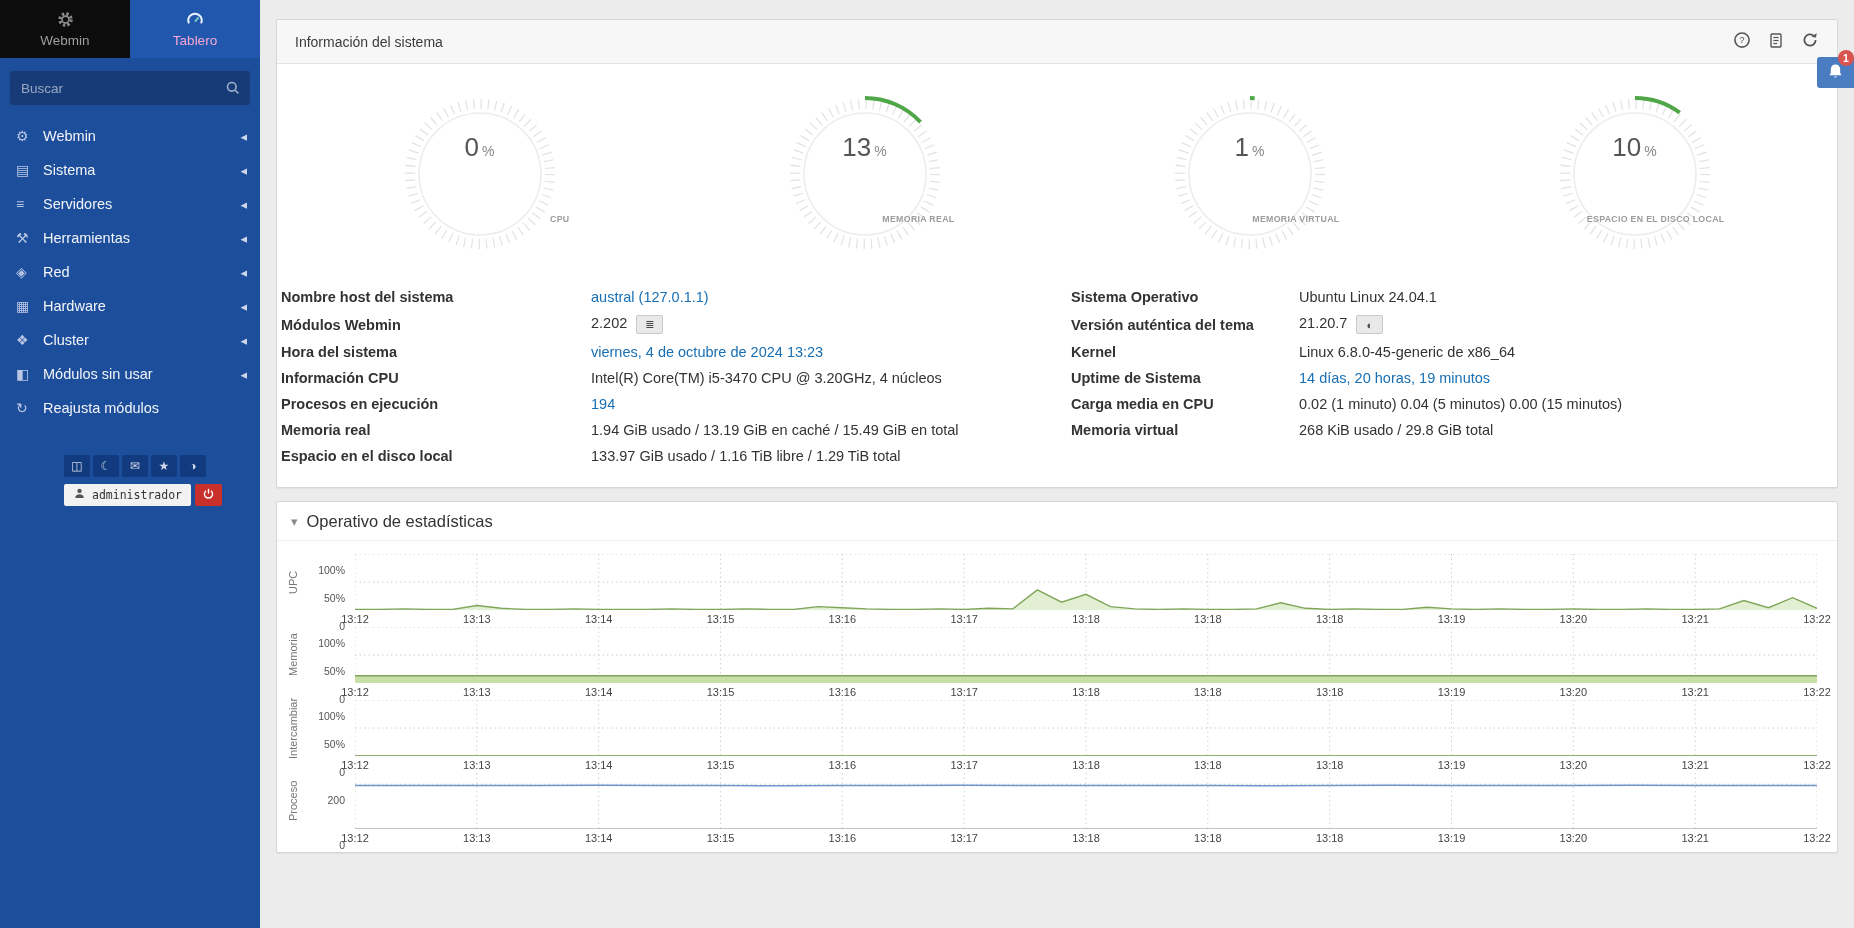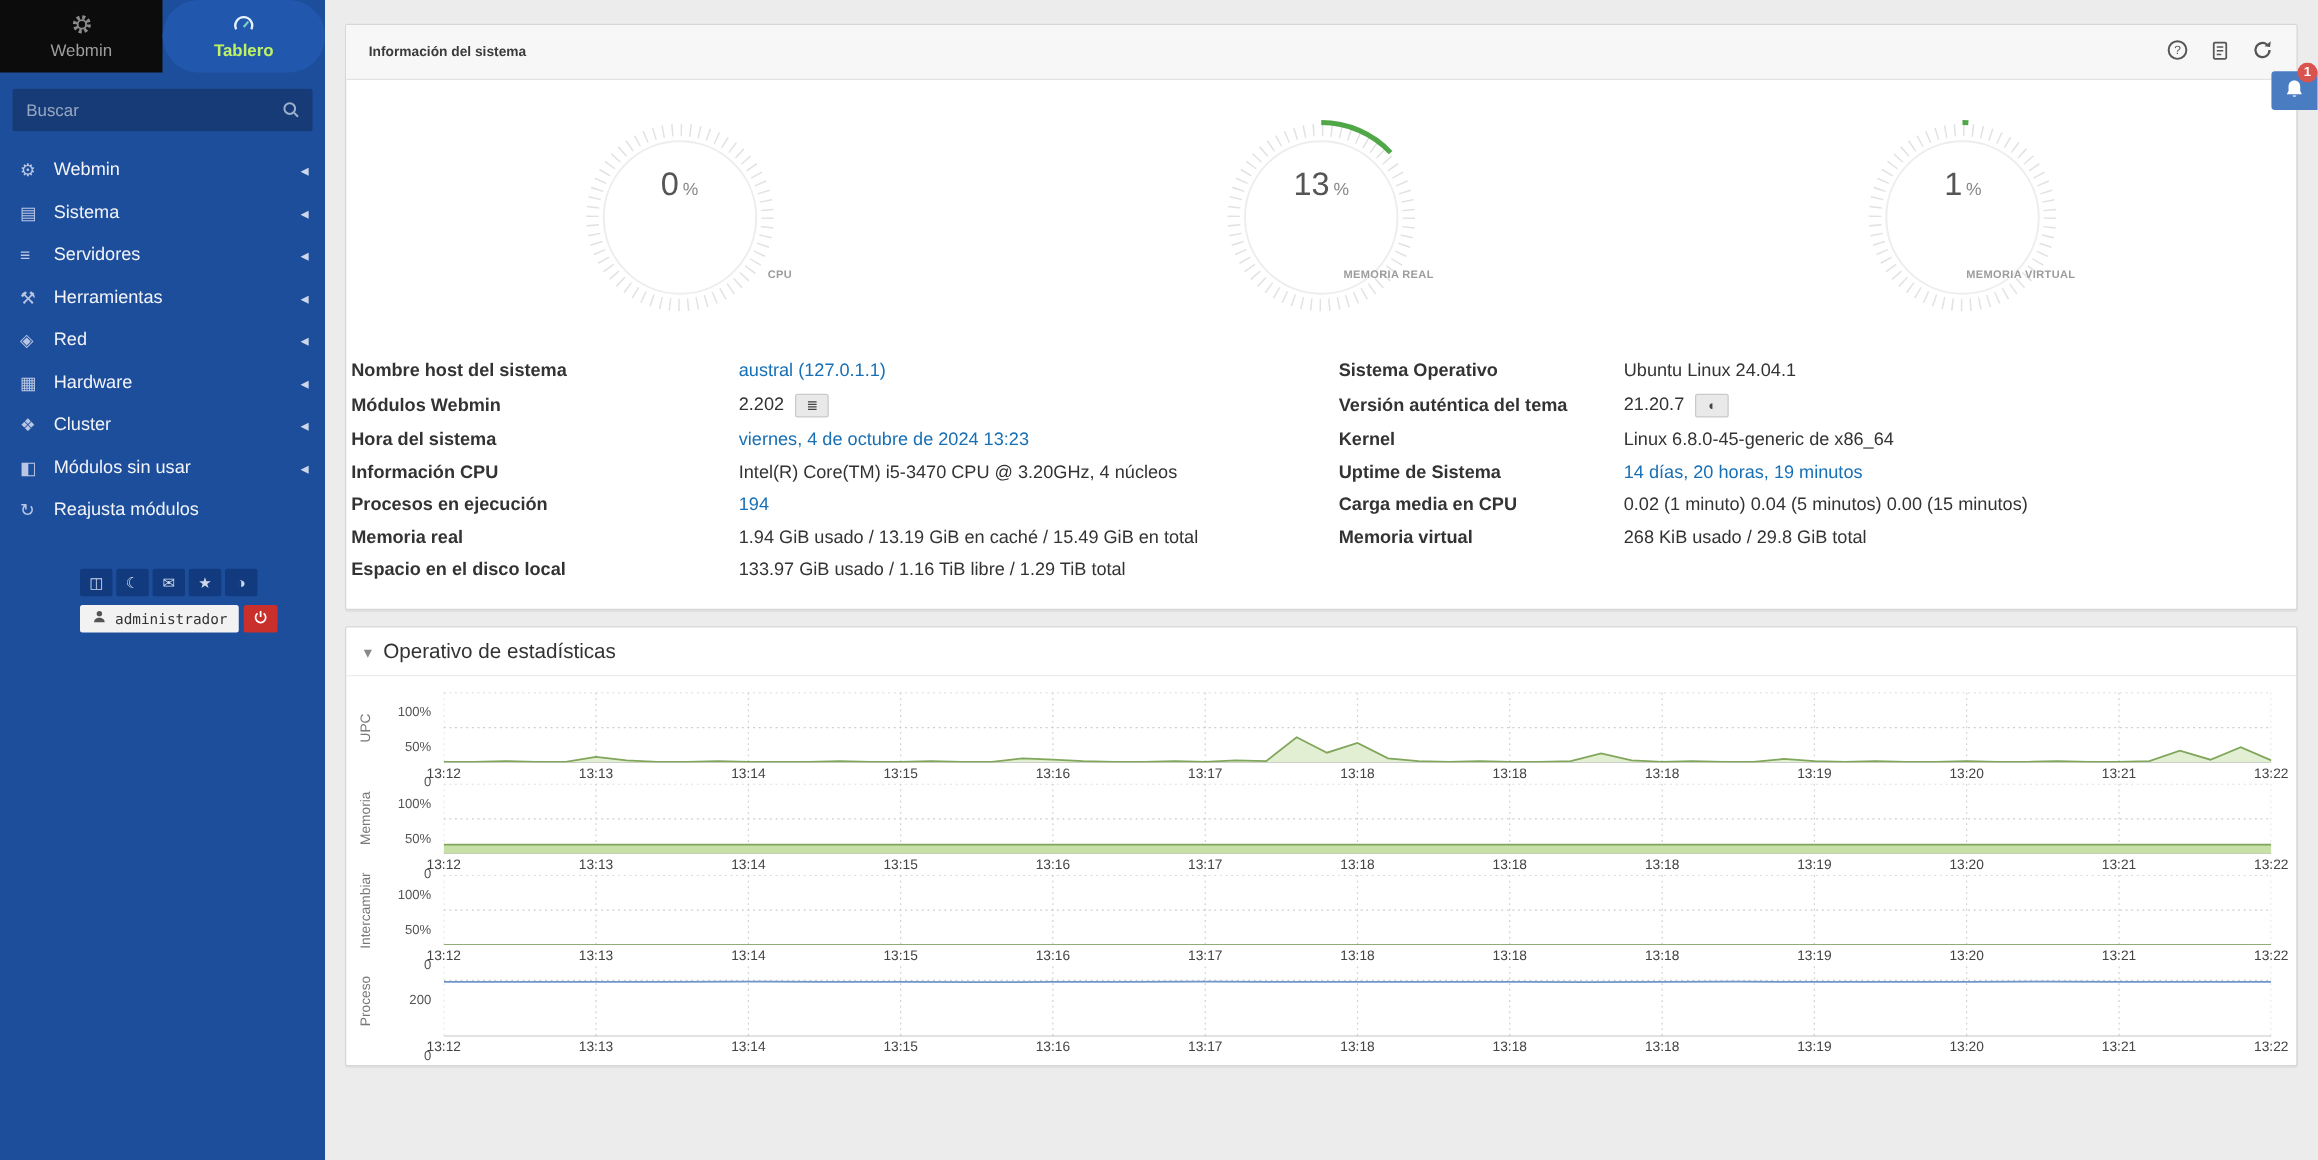--- a/index.html
+++ b/index.html
@@ -13,21 +13,21 @@
   .app { display:flex; height:100%; }
 
   
   .sidebar {
     width:260px; flex-shrink:0; background:#1d4e9c; color:#fff;
     display:flex; flex-direction:column;
   }
   .tabs { display:flex; height:58px; }
   .tab { flex:1; display:flex; flex-direction:column; align-items:center; justify-content:center; gap:4px; cursor:pointer; font-size:13.5px; }
   .tab-webmin { background:#0c0c0c; color:#9e9e9e; }
-  .tab-tablero { background:#2158ae; color:#bef264; font-weight:700;border-radius:29px; }
+  .tab-tablero { background:#2158ae; color:#f9a8d4; font-weight:400; }
   .tab .tab-ic { height:18px; display:flex; align-items:center; }
 
   .search { margin:13px 10px 6px 10px; position:relative; }
   .search input {
     width:100%; height:34px; border:none; border-radius:2px;
     background:rgba(0,0,0,0.24); color:#fff; font-size:13.5px;
     padding:0 34px 0 11px; outline:none;
     font-family:"Liberation Sans", sans-serif;
   }
   .search input::placeholder { color:rgba(255,255,255,0.55); }
@@ -65,21 +65,21 @@
     position:absolute; top:-7px; right:0px; min-width:16px; height:16px; border-radius:8px;
     background:#d9534f; color:#fff; font-size:10.5px; font-weight:700; line-height:16px; padding:0 4px;
   }
 
   .panel { background:#fff; border:1px solid #d7d7d7; border-radius:2px; box-shadow:0 1px 1px rgba(0,0,0,0.05); }
 
   .panel-head {
     display:flex; align-items:center; height:44px; padding:0 18px;
     background:#f7f7f7; border-bottom:1px solid #e3e3e3;
   }
-  .panel-head h1 { font-size:11px; font-weight:700; color:#3b3b3b; margin:0; flex:1; }
+  .panel-head h1 { font-size:14px; font-weight:400; color:#3b3b3b; margin:0; flex:1; }
   .head-icons { display:flex; gap:17px; align-items:center; }
   .icon-btn { background:none; border:none; padding:0; cursor:pointer; display:flex; align-items:center; }
 
   
   .gauges { display:flex; justify-content:space-around; padding:20px 10px 0 10px; }
   .gauge { width:180px; height:192px; position:relative; }
   .gauge-num { position:absolute; top:48px; left:0; width:100%; text-align:center; font-size:26px; color:#555; }
   .gauge-num .pct { font-size:14px; color:#888; margin-left:3px; }
   .gauge-label { position:absolute; top:130px; left:0; width:100%; text-align:right; font-size:8.8px; font-weight:700; letter-spacing:0.3px; color:#9c9c9c; white-space:nowrap; }
 
@@ -303,20 +303,29 @@
           <div class="gauge-label">MEMORIA REAL</div>
         </div>
         <div class="gauge">
           <svg width="180" height="180" viewBox="0 0 180 180">
             <circle cx="90" cy="90" r="70" fill="none" stroke="#e2e2e2" stroke-width="10" stroke-dasharray="1.2 6.13"></circle>
             <circle cx="90" cy="90" r="61" fill="none" stroke="#ededed" stroke-width="1.6"></circle>
             <circle class="gauge-arc" cx="90" cy="90" r="76" fill="none" stroke="#50a747" stroke-width="4" transform="rotate(-90 90 90)" stroke-dasharray="4.8 477.5"></circle>
           </svg>
           <div class="gauge-num"><span class="num">1</span><span class="pct">%</span></div>
           <div class="gauge-label">MEMORIA VIRTUAL</div>
+        </div>
+        <div class="gauge">
+          <svg width="180" height="180" viewBox="0 0 180 180">
+            <circle cx="90" cy="90" r="70" fill="none" stroke="#e2e2e2" stroke-width="10" stroke-dasharray="1.2 6.13"></circle>
+            <circle cx="90" cy="90" r="61" fill="none" stroke="#ededed" stroke-width="1.6"></circle>
+            <circle class="gauge-arc" cx="90" cy="90" r="76" fill="none" stroke="#50a747" stroke-width="4" transform="rotate(-90 90 90)" stroke-dasharray="47.8 477.5"></circle>
+          </svg>
+          <div class="gauge-num"><span class="num">10</span><span class="pct">%</span></div>
+          <div class="gauge-label">ESPACIO EN EL DISCO LOCAL</div>
         </div>
       </div>
 
       <div class="info-grid">
         <div class="info-col">
           <table class="info col-l">
             <tbody>
                 <tr>
               <td class="lbl">Nombre host del sistema</td>
               <td class="val"><a href="#">austral (127.0.1.1)</a></td>

